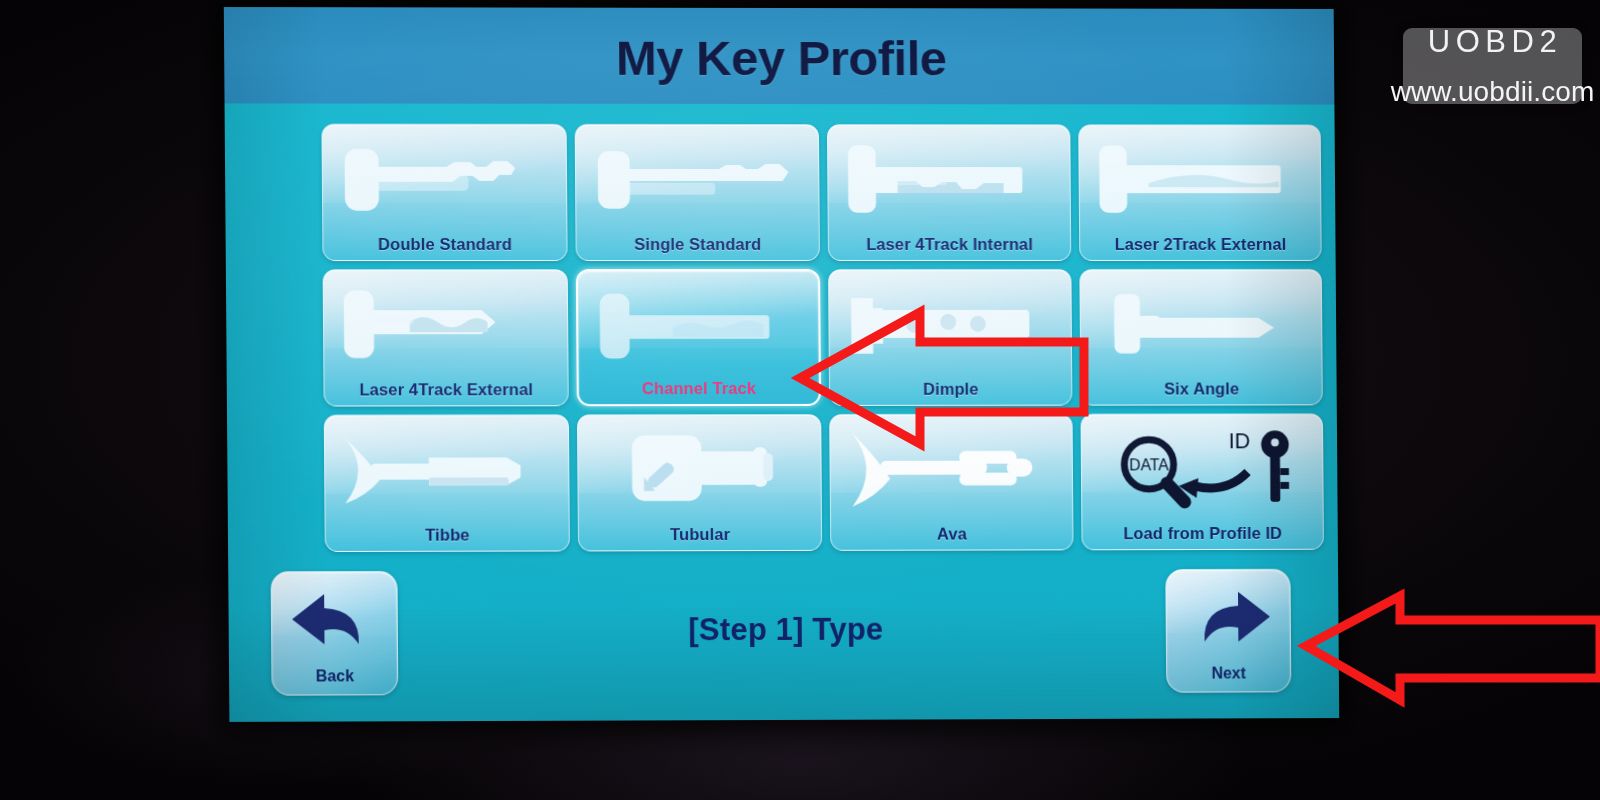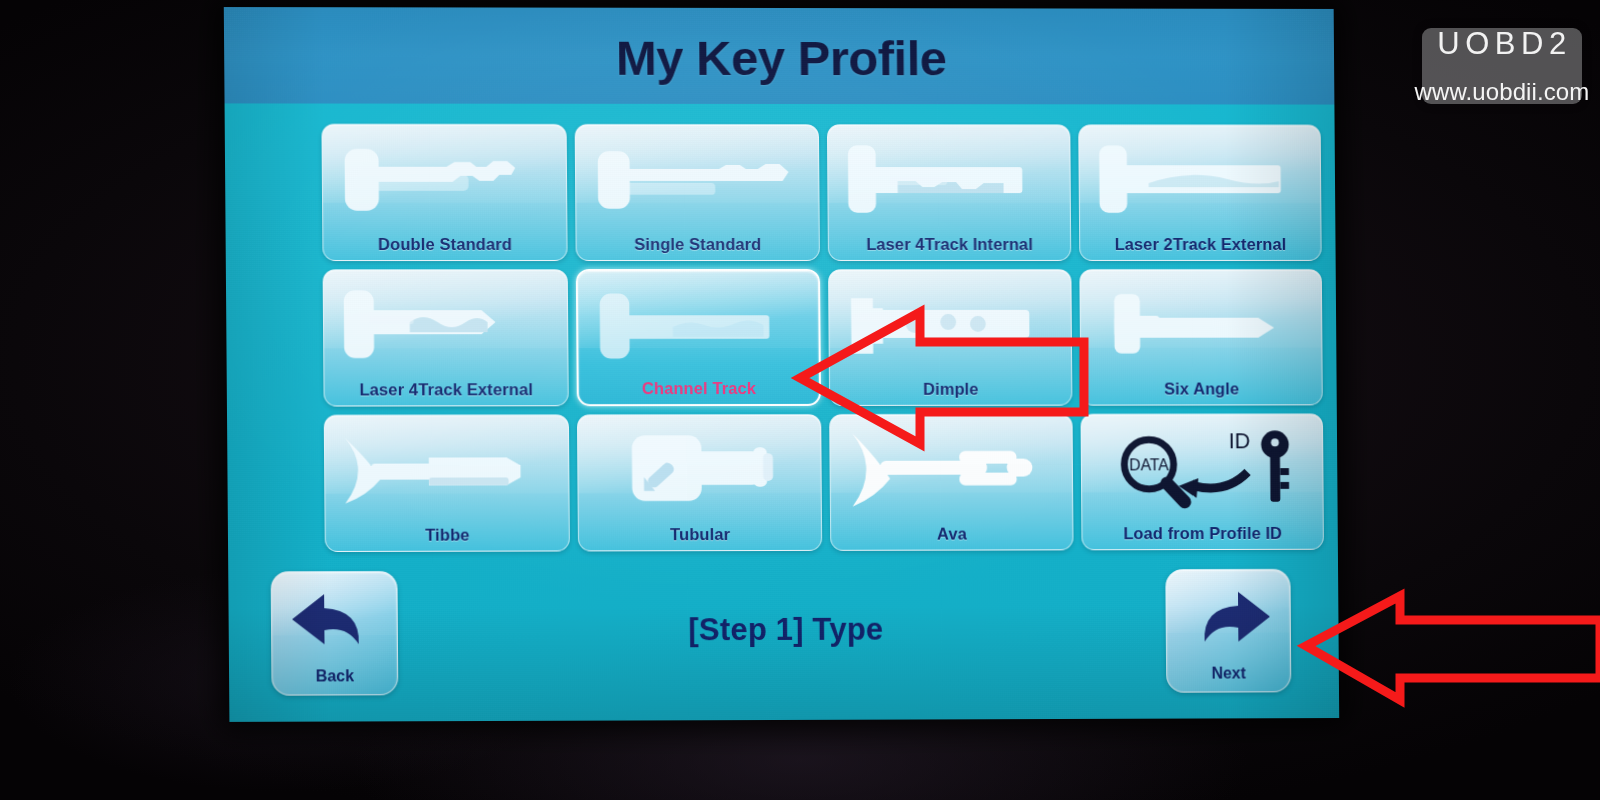--- a/index.html
+++ b/index.html
@@ -142,31 +142,31 @@
   }
   .steplabel{
     position:absolute;left:0;right:0;bottom:72px;text-align:center;
     font-size:31px;font-weight:bold;color:#11226a;
     z-index:6;letter-spacing:.2px;
   }
 
   
   .watermark{
     position:absolute;right:18px;top:28px;z-index:80;
-    width:160px;height:76px;border-radius:9px;
+    width:179px;height:76px;border-radius:9px;
     background:rgba(130,130,132,.62);
     display:flex;flex-direction:column;align-items:center;justify-content:center;
     box-shadow:0 0 10px rgba(0,0,0,.25);
   }
   .watermark .wm1{
     font-size:31px;color:#f2f2f2;letter-spacing:5.5px;line-height:1;
     font-weight:400;padding-left:5px;
   }
   .watermark .wm2{
-    font-size:24px;color:#f4f4f4;line-height:1;margin-top:21px;letter-spacing:.1px;
+    font-size:28px;color:#f4f4f4;line-height:1;margin-top:21px;letter-spacing:.1px;
   }
 
   
   .annot{position:absolute;z-index:70;pointer-events:none;}
   .annot svg{display:block;overflow:visible;}
   #annot-dimple{left:792px;top:300px;width:300px;height:150px;}
   #annot-next{left:1300px;top:588px;width:300px;height:112px;}
 </style>
 </head>
 <body>

